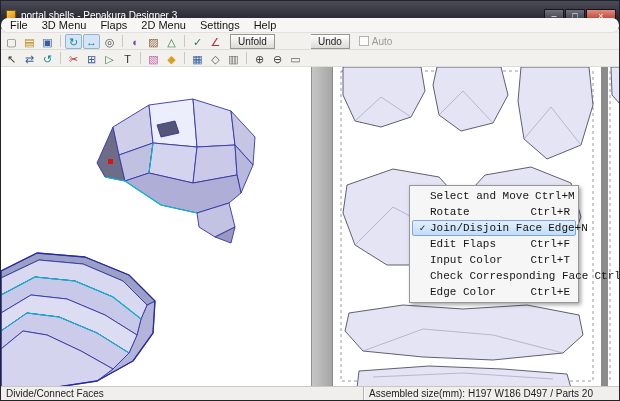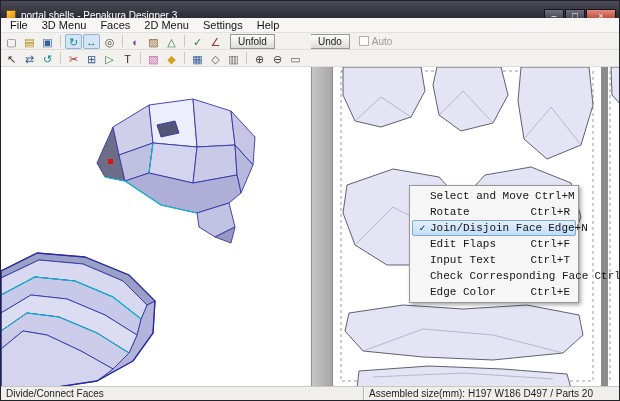--- a/index.html
+++ b/index.html
@@ -16,21 +16,21 @@
                 background:linear-gradient(135deg,#ffd24a,#e08818); border:1px solid #7c5210; }
   .title-text { flex:1; white-space:nowrap; overflow:hidden; }
   .win-controls { display:flex; gap:1px; }
   .win-btn { width:20px; height:13px; font-size:9px; line-height:12px; text-align:center;
              color:#fff; background:linear-gradient(#70707c,#3a3a46); border:1px solid #14141c;
              border-radius:0 0 2px 2px; cursor:default; }
   .win-btn.close { width:30px; background:linear-gradient(#e js28b7e,#b33a2b); background:linear-gradient(#e28b7e,#b33a2b); }
 
   
   .menubar { position:absolute; top:17px; left:0; right:0; height:15px; background:#f7f6f4;
-             border-bottom:1px solid #e2e1de; display:flex; align-items:center; padding-left:2px; }
+             border-bottom:1px solid #e2e1de; display:flex; align-items:center; padding-left:2px;border-radius:7px; }
   .menu-item { padding:0 7px; line-height:15px; color:#151515; }
 
   
   .toolbar { position:absolute; left:0; right:0; background:#f2f1ee;
              border-bottom:1px solid #dddcd8; display:flex; align-items:center; padding-left:2px; }
   #toolbar1 { top:32px; height:17px; }
   #toolbar2 { top:49px; height:17px; }
   .tb-icons { display:flex; align-items:center; gap:1px; }
   .tb-btn { display:inline-block; width:17px; height:15px; line-height:14px; text-align:center;
             font-size:11px; border:1px solid transparent; border-radius:2px; }
@@ -83,21 +83,21 @@
     <span class="win-controls">
       <span class="win-btn">–</span>
       <span class="win-btn">□</span>
       <span class="win-btn close">×</span>
     </span>
   </div>
 
   <div class="menubar">
     <span class="menu-item">File</span>
     <span class="menu-item">3D Menu</span>
-    <span class="menu-item">Faces</span>
+    <span class="menu-item">Flaps</span>
     <span class="menu-item">2D Menu</span>
     <span class="menu-item">Settings</span>
     <span class="menu-item">Help</span>
   </div>
 
   <div class="toolbar" id="toolbar1">
     <span class="tb-icons">
         <span class="tb-btn" style="color: rgb(106, 106, 100);">▢</span>
         <span class="tb-btn" style="color: rgb(184, 134, 11);">▤</span>
         <span class="tb-btn" style="color: rgb(54, 96, 156);">▣</span>
@@ -235,21 +235,21 @@
       <span class="cm-label">Join/Disjoin Face</span>
       <span class="cm-shortcut">Edge+N</span>
     </div>
     <div class="cm-item">
       <span class="cm-check"></span>
       <span class="cm-label">Edit Flaps</span>
       <span class="cm-shortcut">Ctrl+F</span>
     </div>
     <div class="cm-item">
       <span class="cm-check"></span>
-      <span class="cm-label">Input Text</span>
+      <span class="cm-label">Input Color</span>
       <span class="cm-shortcut">Ctrl+T</span>
     </div>
     <div class="cm-item">
       <span class="cm-check"></span>
       <span class="cm-label">Check Corresponding Face</span>
       <span class="cm-shortcut">Ctrl+K</span>
     </div>
     <div class="cm-item">
       <span class="cm-check"></span>
       <span class="cm-label">Edge Color</span>

